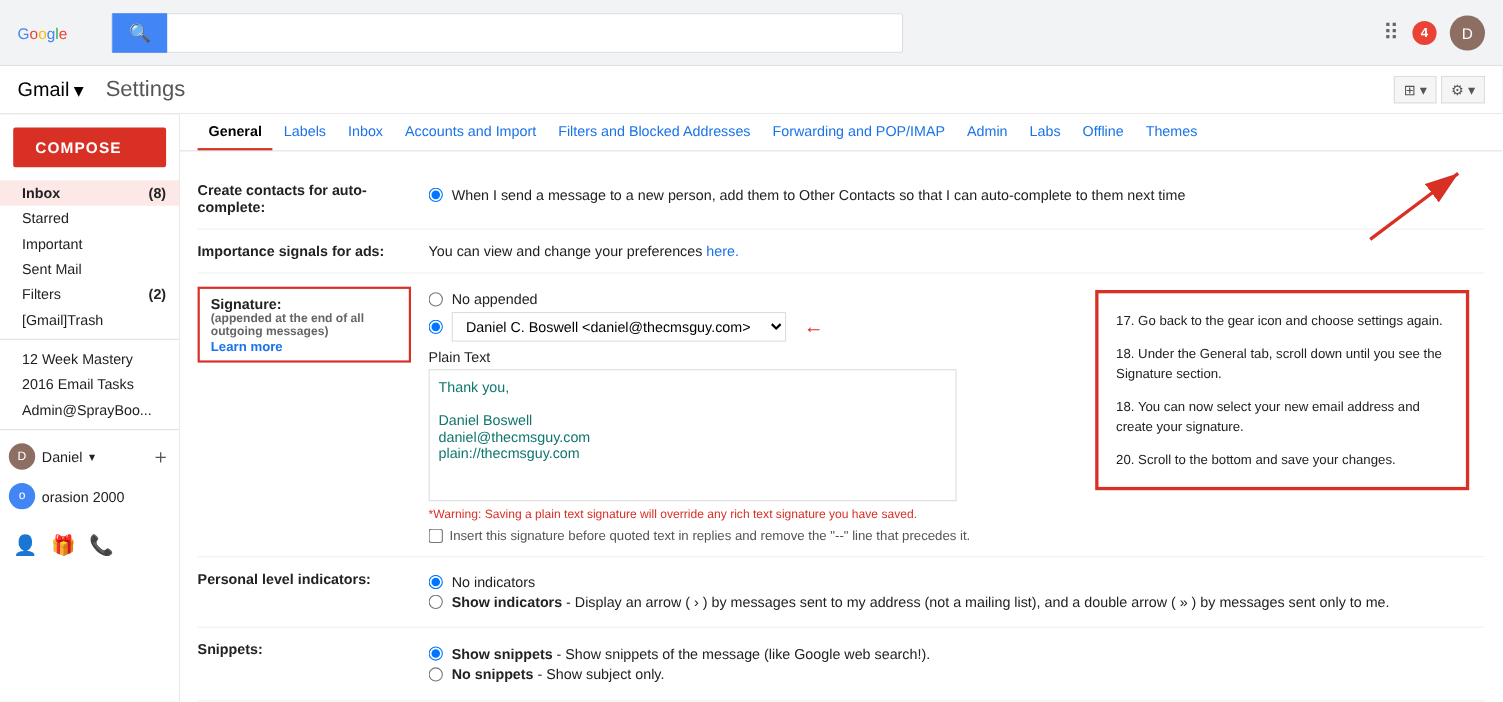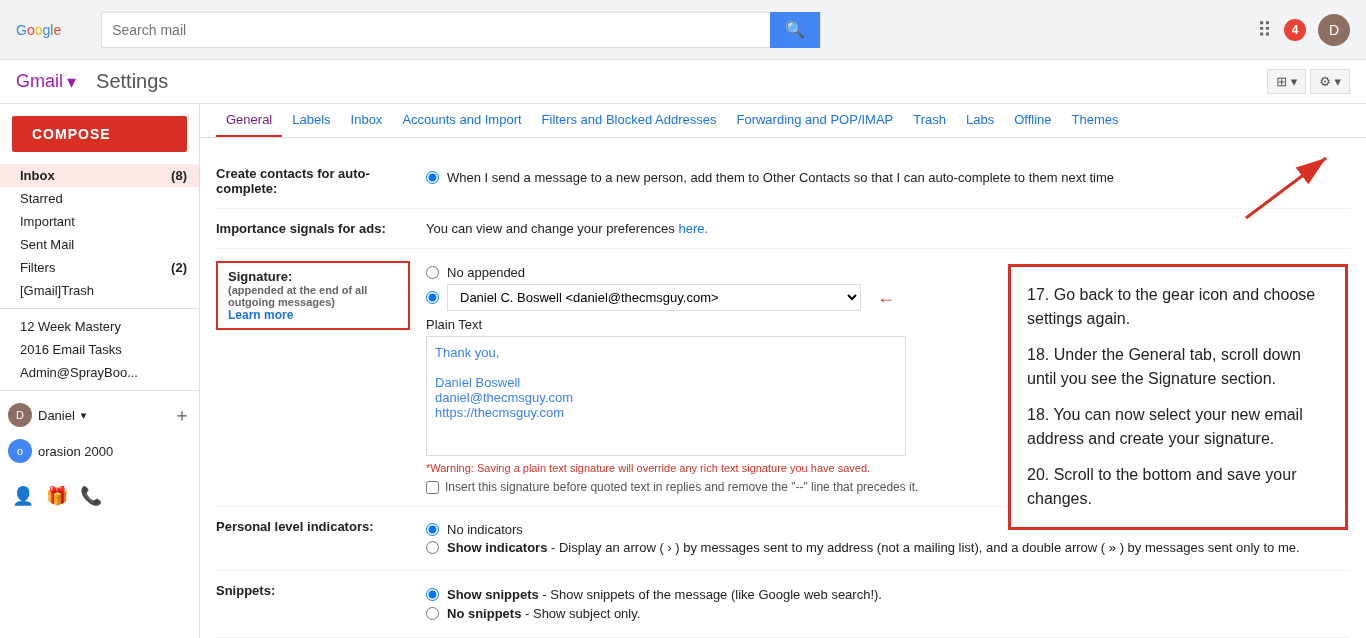--- a/index.html
+++ b/index.html
@@ -81,21 +81,21 @@
     
     .gmail-header {
       background: #fff;
       display: flex;
       align-items: center;
       padding: 0 16px;
       height: 44px;
       border-bottom: 1px solid #e0e0e0;
     }
     .gmail-label {
-      color: #a21caf;
+      color: #000000;
       font-size: 18px;
       font-weight: 400;
       display: flex;
       align-items: center;
       gap: 4px;
       cursor: pointer;
       margin-right: 20px;
     }
     .settings-title {
       font-size: 20px;
@@ -117,21 +117,21 @@
 
     
     .main-layout {
       display: flex;
       height: calc(638px - 104px);
       overflow: hidden;
     }
 
     
     .sidebar {
-      width: 200px;
+      width: 164px;
       background: #fff;
       flex-shrink: 0;
       padding-top: 8px;
       overflow-y: auto;
       border-right: 1px solid #e0e0e0;
     }
     .compose-btn {
       background: #d93025;
       color: #fff;
       border: none;
@@ -204,23 +204,23 @@
       flex-wrap: wrap;
     }
     .settings-tab {
       padding: 8px 10px;
       font-size: 13px;
       cursor: pointer;
       color: #1a73e8;
       white-space: nowrap;
     }
     .settings-tab.active {
-      color: #701a75;
+      color: #000000;
       border-bottom: 2px solid #d93025;
-      font-weight: normal;
+      font-weight: bold;
     }
 
     
     .settings-content { padding: 16px; }
 
     .settings-row {
       display: flex;
       padding: 12px 0;
       border-bottom: 1px solid #f0f0f0;
       align-items: flex-start;
@@ -245,52 +245,52 @@
     .signature-label-box .label-sub { font-size: 11px; color: #666; }
     .signature-label-box .learn-more { color: #1a73e8; font-size: 12px; }
 
     .radio-row { display: flex; align-items: center; gap: 8px; margin: 4px 0; }
     .radio-row input[type=radio] { cursor: pointer; }
 
     .sig-select {
       border: 1px solid #ddd;
       padding: 4px 8px;
       font-size: 13px;
-      width: 414px;
+      width: 304px;
       background: #fff;
     }
 
     .sig-text-area {
       border: 1px solid #ddd;
       padding: 8px;
       min-height: 120px;
       font-size: 13px;
-      color: #3b82f6;
+      color: #0f766e;
       background: #fff;
       width: 480px;
       margin-top: 4px;
     }
 
     .warning-text { color: #d93025; font-size: 11px; margin-top: 6px; }
 
     .link-text { color: #1a73e8; cursor: pointer; }
 
     
     .indicators-value .radio-row { margin: 3px 0; }
 
     
     .annotation-box {
       position: absolute;
       top: 160px;
-      right: 18px;
+      right: 30px;
       width: 340px;
       background: #fff;
       border: 3px solid #d93025;
       padding: 16px;
-      font-size: 16px;
+      font-size: 12px;
       line-height: 1.5;
       z-index: 10;
     }
     .annotation-box p { margin-bottom: 12px; }
     .annotation-box p:last-child { margin-bottom: 0; }
 
     
     .red-arrow {
       position: absolute;
       top: 60px;
@@ -314,21 +314,20 @@
 </head>
 <body>
 
 <div class="top-bar">
   <div class="logo">
     <span class="logo-text">
       <span class="logo-g">G</span><span class="logo-o1">o</span><span class="logo-o2">o</span><span class="logo-g2">g</span><span class="logo-l">l</span><span class="logo-e">e</span>
     </span>
   </div>
   <div class="search-bar">
-    <input type="text" placeholder="Search mail" style="">
     <button class="search-icon-btn">🔍</button>
   </div>
   <div class="top-right">
     <span class="grid-icon">⠿</span>
     <div class="notif-badge">4</div>
     <div class="avatar">D</div>
   </div>
 </div>
 
 <div class="gmail-header">
@@ -400,21 +399,21 @@
 
   <div class="content-area">
 
     <div class="settings-tabs">
       <div class="settings-tab active">General</div>
       <div class="settings-tab">Labels</div>
       <div class="settings-tab">Inbox</div>
       <div class="settings-tab">Accounts and Import</div>
       <div class="settings-tab">Filters and Blocked Addresses</div>
       <div class="settings-tab">Forwarding and POP/IMAP</div>
-      <div class="settings-tab">Trash</div>
+      <div class="settings-tab">Admin</div>
       <div class="settings-tab">Labs</div>
       <div class="settings-tab">Offline</div>
       <div class="settings-tab">Themes</div>
     </div>
 
     <div class="settings-content">
 
       <div class="settings-row">
         <div class="settings-label">Create contacts for auto-complete:</div>
         <div class="settings-value">
@@ -454,21 +453,21 @@
             <span style="margin-left:8px; font-size:18px; color:#d93025;">←</span>
           </div>
           <div style="margin-top:6px;">
             <span>Plain Text</span>
           </div>
           <div class="sig-text-area">
             <div>Thank you,</div>
             <br>
             <div>Daniel Boswell</div>
             <div>daniel@thecmsguy.com</div>
-            <div>https://thecmsguy.com</div>
+            <div>plain://thecmsguy.com</div>
           </div>
           <div class="warning-text">*Warning: Saving a plain text signature will override any rich text signature you have saved.</div>
           <div class="checkbox-row">
             <input type="checkbox" style="">
             <label>Insert this signature before quoted text in replies and remove the "--" line that precedes it.</label>
           </div>
         </div>
       </div>
 
       <div class="settings-row">

